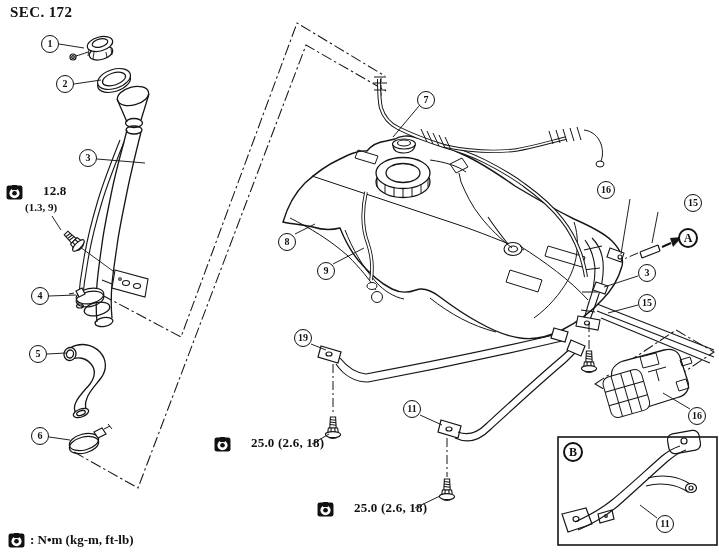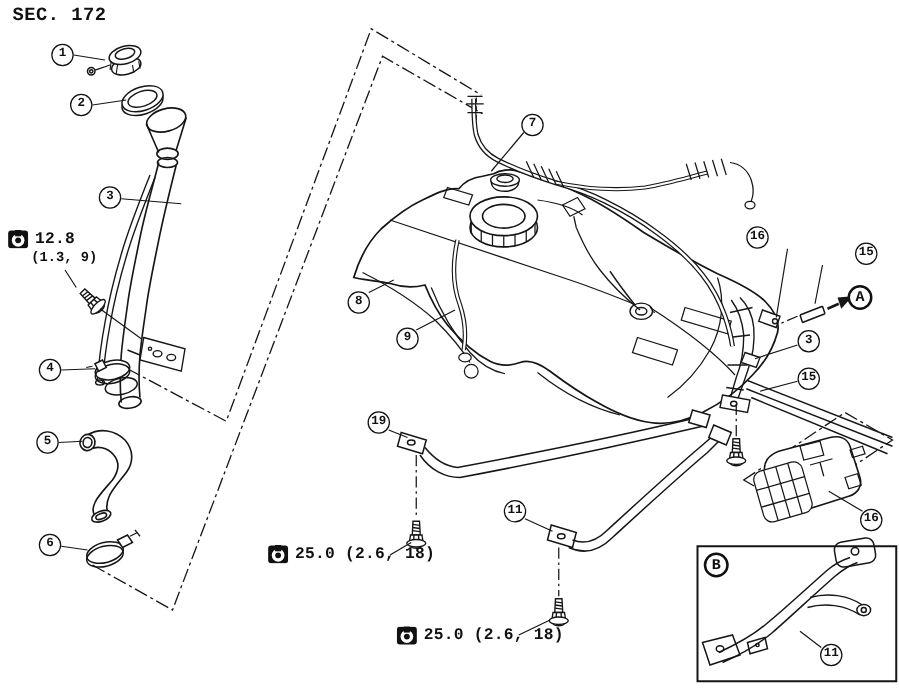--- a/index.html
+++ b/index.html
@@ -1,24 +1,24 @@
 <!DOCTYPE html>
 <html><head>
 <meta charset="utf-8">
 <style>
   html,body{margin:0;padding:0;background:#fff;}
   .stage{position:relative;width:719px;height:559px;background:#fff;overflow:hidden;
-         font-family:Liberation Mono, monospace;color:#111;}
+         font-family:Liberation Serif, serif;color:#111;}
   svg.art{position:absolute;left:0;top:0;}
   .title{position:absolute;left:10px;top:4px;font-size:15px;font-weight:800;letter-spacing:.4px;}
   .co{position:absolute;width:18px;height:18px;box-sizing:border-box;border:1.6px solid #111;
       border-radius:50%;background:#fff;display:flex;align-items:center;justify-content:center;
       font-size:10px;font-weight:700;line-height:1;}
   .co.lg{width:20px;height:20px;border-width:2.2px;font-size:12px;font-weight:800;}
-  .tq{position:absolute;display:flex;align-items:center;gap:5px;font-size:13px;font-weight:700;
+  .tq{position:absolute;display:flex;align-items:center;gap:20px;font-size:13px;font-weight:700;
       white-space:nowrap;letter-spacing:.2px;}
   .tq .txt{transform:translateY(-1px);}
   .tq2{position:absolute;font-size:11px;font-weight:700;white-space:nowrap;}
   .legend{position:absolute;left:8px;top:532px;display:flex;align-items:center;gap:5px;
           font-size:13px;font-weight:700;}
 </style>
 </head>
 <body>
 
 <div class="stage">
@@ -325,14 +325,20 @@
     <span class="txt">25.0 (2.6, 18)</span>
   </div>
 
   <div class="tq" style="left:317px;top:501px">
     <svg width="17" height="15">
         <use href="#tq-icon"></use>
       </svg>
     <span class="txt">25.0 (2.6, 18)</span>
   </div>
 
+  <div class="legend">
+    <svg width="17" height="15">
+        <use href="#tq-icon"></use>
+      </svg>
+    <span>: N•m (kg-m, ft-lb)</span>
+  </div>
 
 </div>
 
 </body></html>

